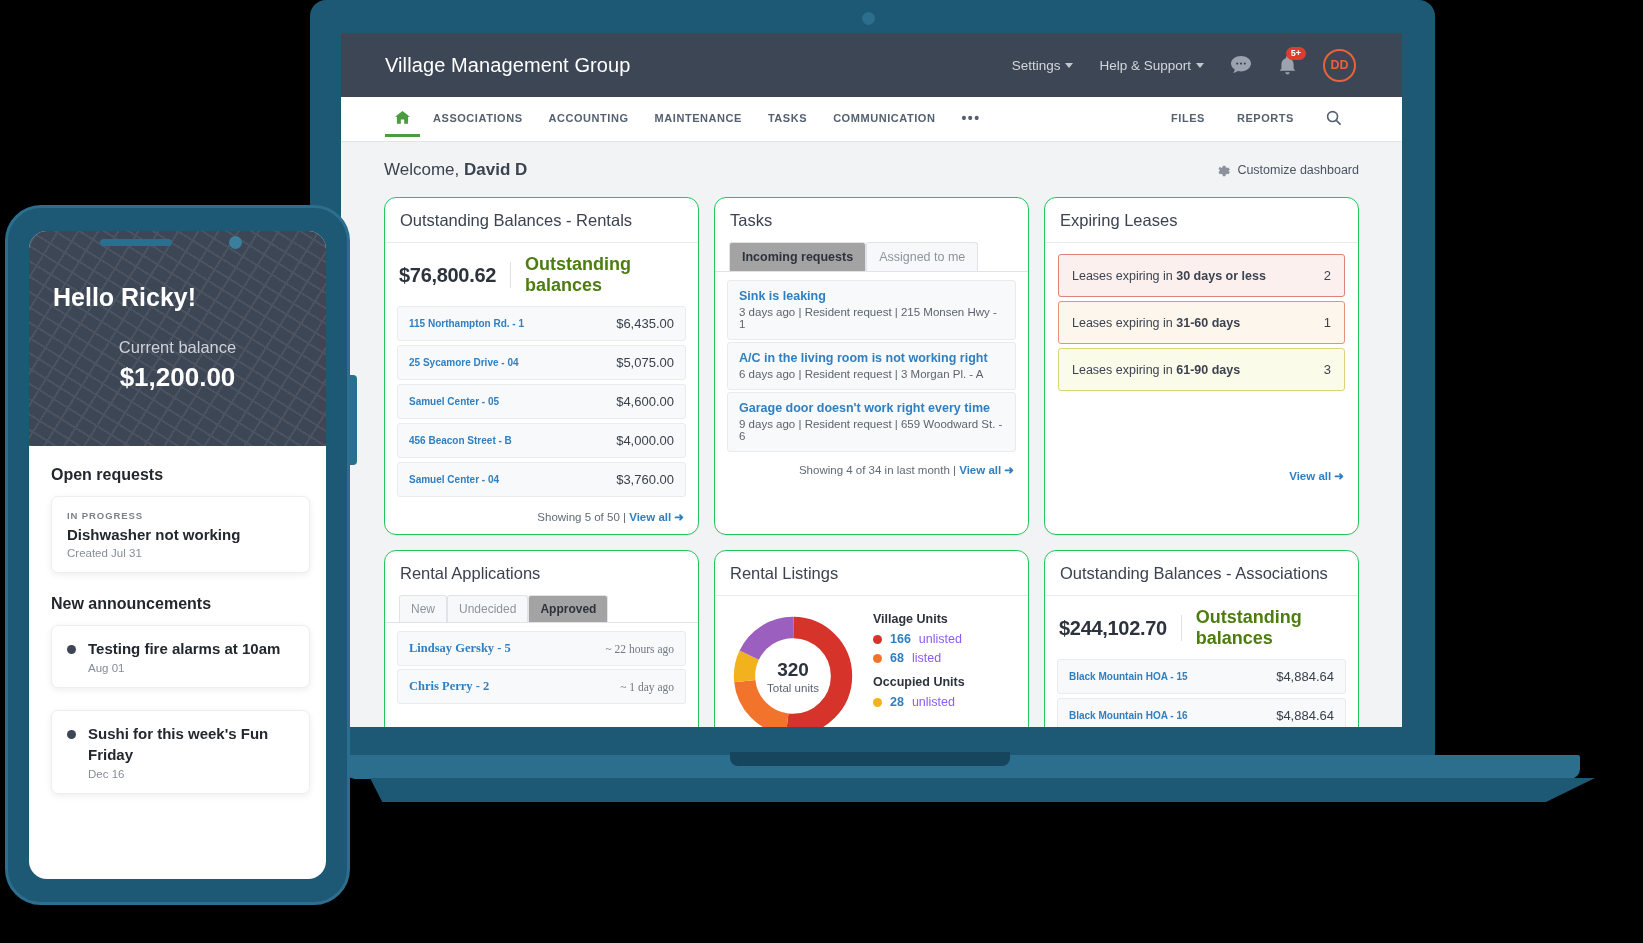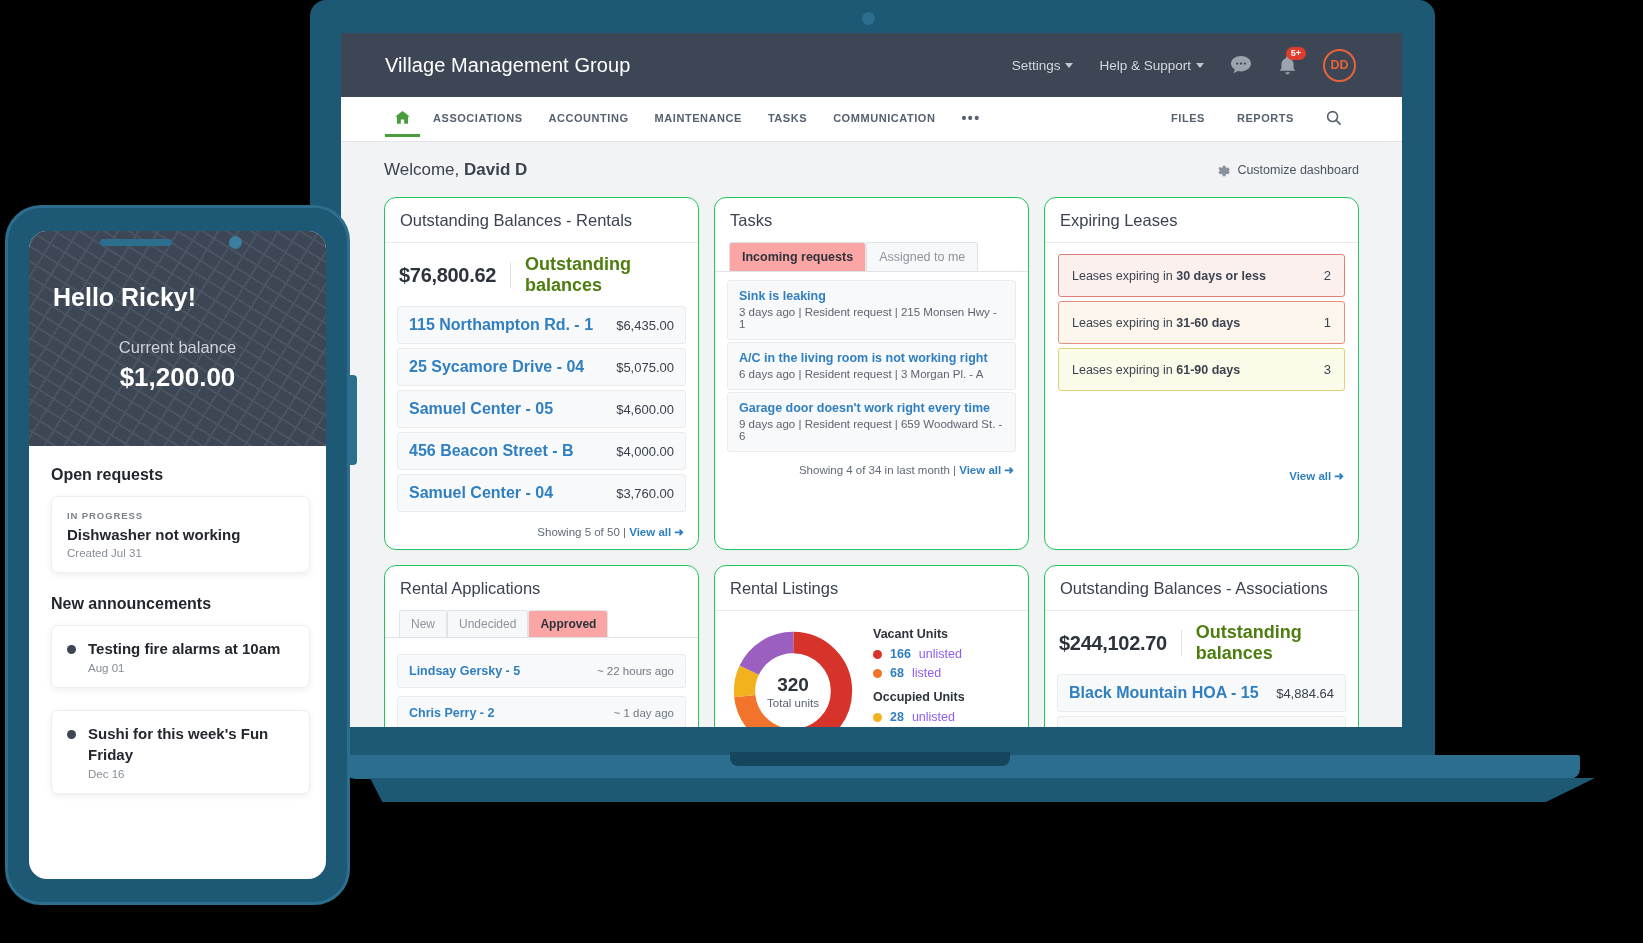--- a/index.html
+++ b/index.html
@@ -98,34 +98,34 @@
   .bal-row { display: flex; align-items: center; padding: 11px 14px 10px 14px; gap: 14px; }
   .bal-amt { font-size: 20px; font-weight: bold; color: #2d333c; letter-spacing: -.3px; }
   .bal-sep { width: 1px; height: 26px; background: #dfe1e4; }
   .bal-lbl { font-size: 18px; color: #4d7c0f; font-weight: bold; }
 
   .lrow {
     display: flex; justify-content: space-between; align-items: center;
     margin: 0 12px 4px 12px; padding: 9px 11px; background: #f8f9fa;
     border: 1px solid #e9ebed; border-radius: 3px;
   }
-  .lrow .nm { color: #2f7fc1; font-size: 16px; font-weight: bold; }
+  .lrow .nm { color: #2f7fc1; font-size: 10px; font-weight: bold; }
   .lrow .am { color: #39414d; font-size: 13px; }
 
   .card-ft { text-align: right; padding: 9px 14px 10px; font-size: 11.5px; color: #616a77; }
   .card-ft a { color: #2f7fc1; font-weight: bold; text-decoration: none; }
 
   
   .tabs { display: flex; padding: 8px 14px 0 14px; gap: 0; }
   .tab {
     padding: 7px 12px; font-size: 12.5px; color: #8d949d;
     border: 1px solid #e1e3e6; border-bottom: none; background: #f7f8f9;
     border-radius: 3px 3px 0 0;
   }
-  .tab.active { background: #fca5a5; color: #2d333c; font-weight: bold; position: relative; z-index: 2; }
+  .tab.active { background: #a3a3a3; color: #2d333c; font-weight: bold; position: relative; z-index: 2; }
   .tabs-line { height: 1px; background: #e1e3e6; margin: 0; }
 
   .trow {
     margin: 0 12px 2px 12px; padding: 8px 11px 9px; background: #f8f9fa;
     border: 1px solid #e9ebed; border-radius: 3px;
   }
   .trow .tt { color: #2f7fc1; font-size: 12.5px; font-weight: bold; margin-bottom: 3px; }
   .trow .ts { color: #5c646f; font-size: 11.5px; }
 
   .lease {
@@ -136,22 +136,22 @@
   .lease b { font-weight: bold; }
   .lease.red { background: #fcf0ef; border: 1px solid #dd8179; }
   .lease.org { background: #fdf6ed; border: 1px solid #e8907f; }
   .lease.yel { background: #fbfbe9; border: 1px solid #dcd277; }
   .lease .cnt { font-size: 13px; color: #3b4350; }
 
   .tabs-sm .tab { padding: 6px 11px; font-size: 12px; }
 
   .arow {
     display: flex; justify-content: space-between; align-items: center;
-    margin: 8px 12px 3px 12px; padding: 9px 11px; background: #f8f9fa;
-    border: 1px solid #e9ebed; border-radius: 3px;
+    margin: 0 12px 3px 12px; padding: 9px 11px; background: #f8f9fa;
+    border: 1px solid #e9ebed; border-radius: 3px; font-family: Liberation Serif, serif;
   }
   .arow .nm { color: #2f7fc1; font-size: 12.5px; font-weight: bold; }
   .arow .am { color: #707984; font-size: 11.5px; }
 
   
   .donut-wrap { display: flex; padding: 16px 14px 0 14px; gap: 16px; align-items: flex-start; }
   .donut { position: relative; width: 128px; height: 128px; flex: 0 0 128px; }
   .donut-center { position: absolute; inset: 0; display: flex; flex-direction: column; align-items: center; justify-content: center; }
   .donut-num { font-size: 19px; font-weight: bold; color: #2d333c; }
   .donut-lbl { font-size: 11.5px; color: #5b6370; margin-top: 1px; }
@@ -390,21 +390,21 @@
                     <circle cx="21" cy="21" r="15.915" fill="none" stroke="#f2b21e" stroke-width="7" stroke-dasharray="8.8 91.2" stroke-dashoffset="-48.2"></circle>
                     <circle cx="21" cy="21" r="15.915" fill="none" stroke="#9b5fc0" stroke-width="7" stroke-dasharray="18 82" stroke-dashoffset="-57"></circle>
                   </svg>
                   <div class="donut-center">
                     <div class="donut-num">320</div>
                     <div class="donut-lbl">Total units</div>
                   </div>
                 </div>
                 <div>
                   <div class="legend-grp">
-                    <div class="legend-h">Vacant Units</div>
+                    <div class="legend-h">Village Units</div>
                     <div class="legend-i">
                         <span class="dot" style="background:#d6332b"></span>
                         <span class="v">166</span>
                         <span class="t">unlisted</span>
                       </div>
                     <div class="legend-i">
                         <span class="dot" style="background:#f2742c"></span>
                         <span class="v">68</span>
                         <span class="t">listed</span>
                       </div>

